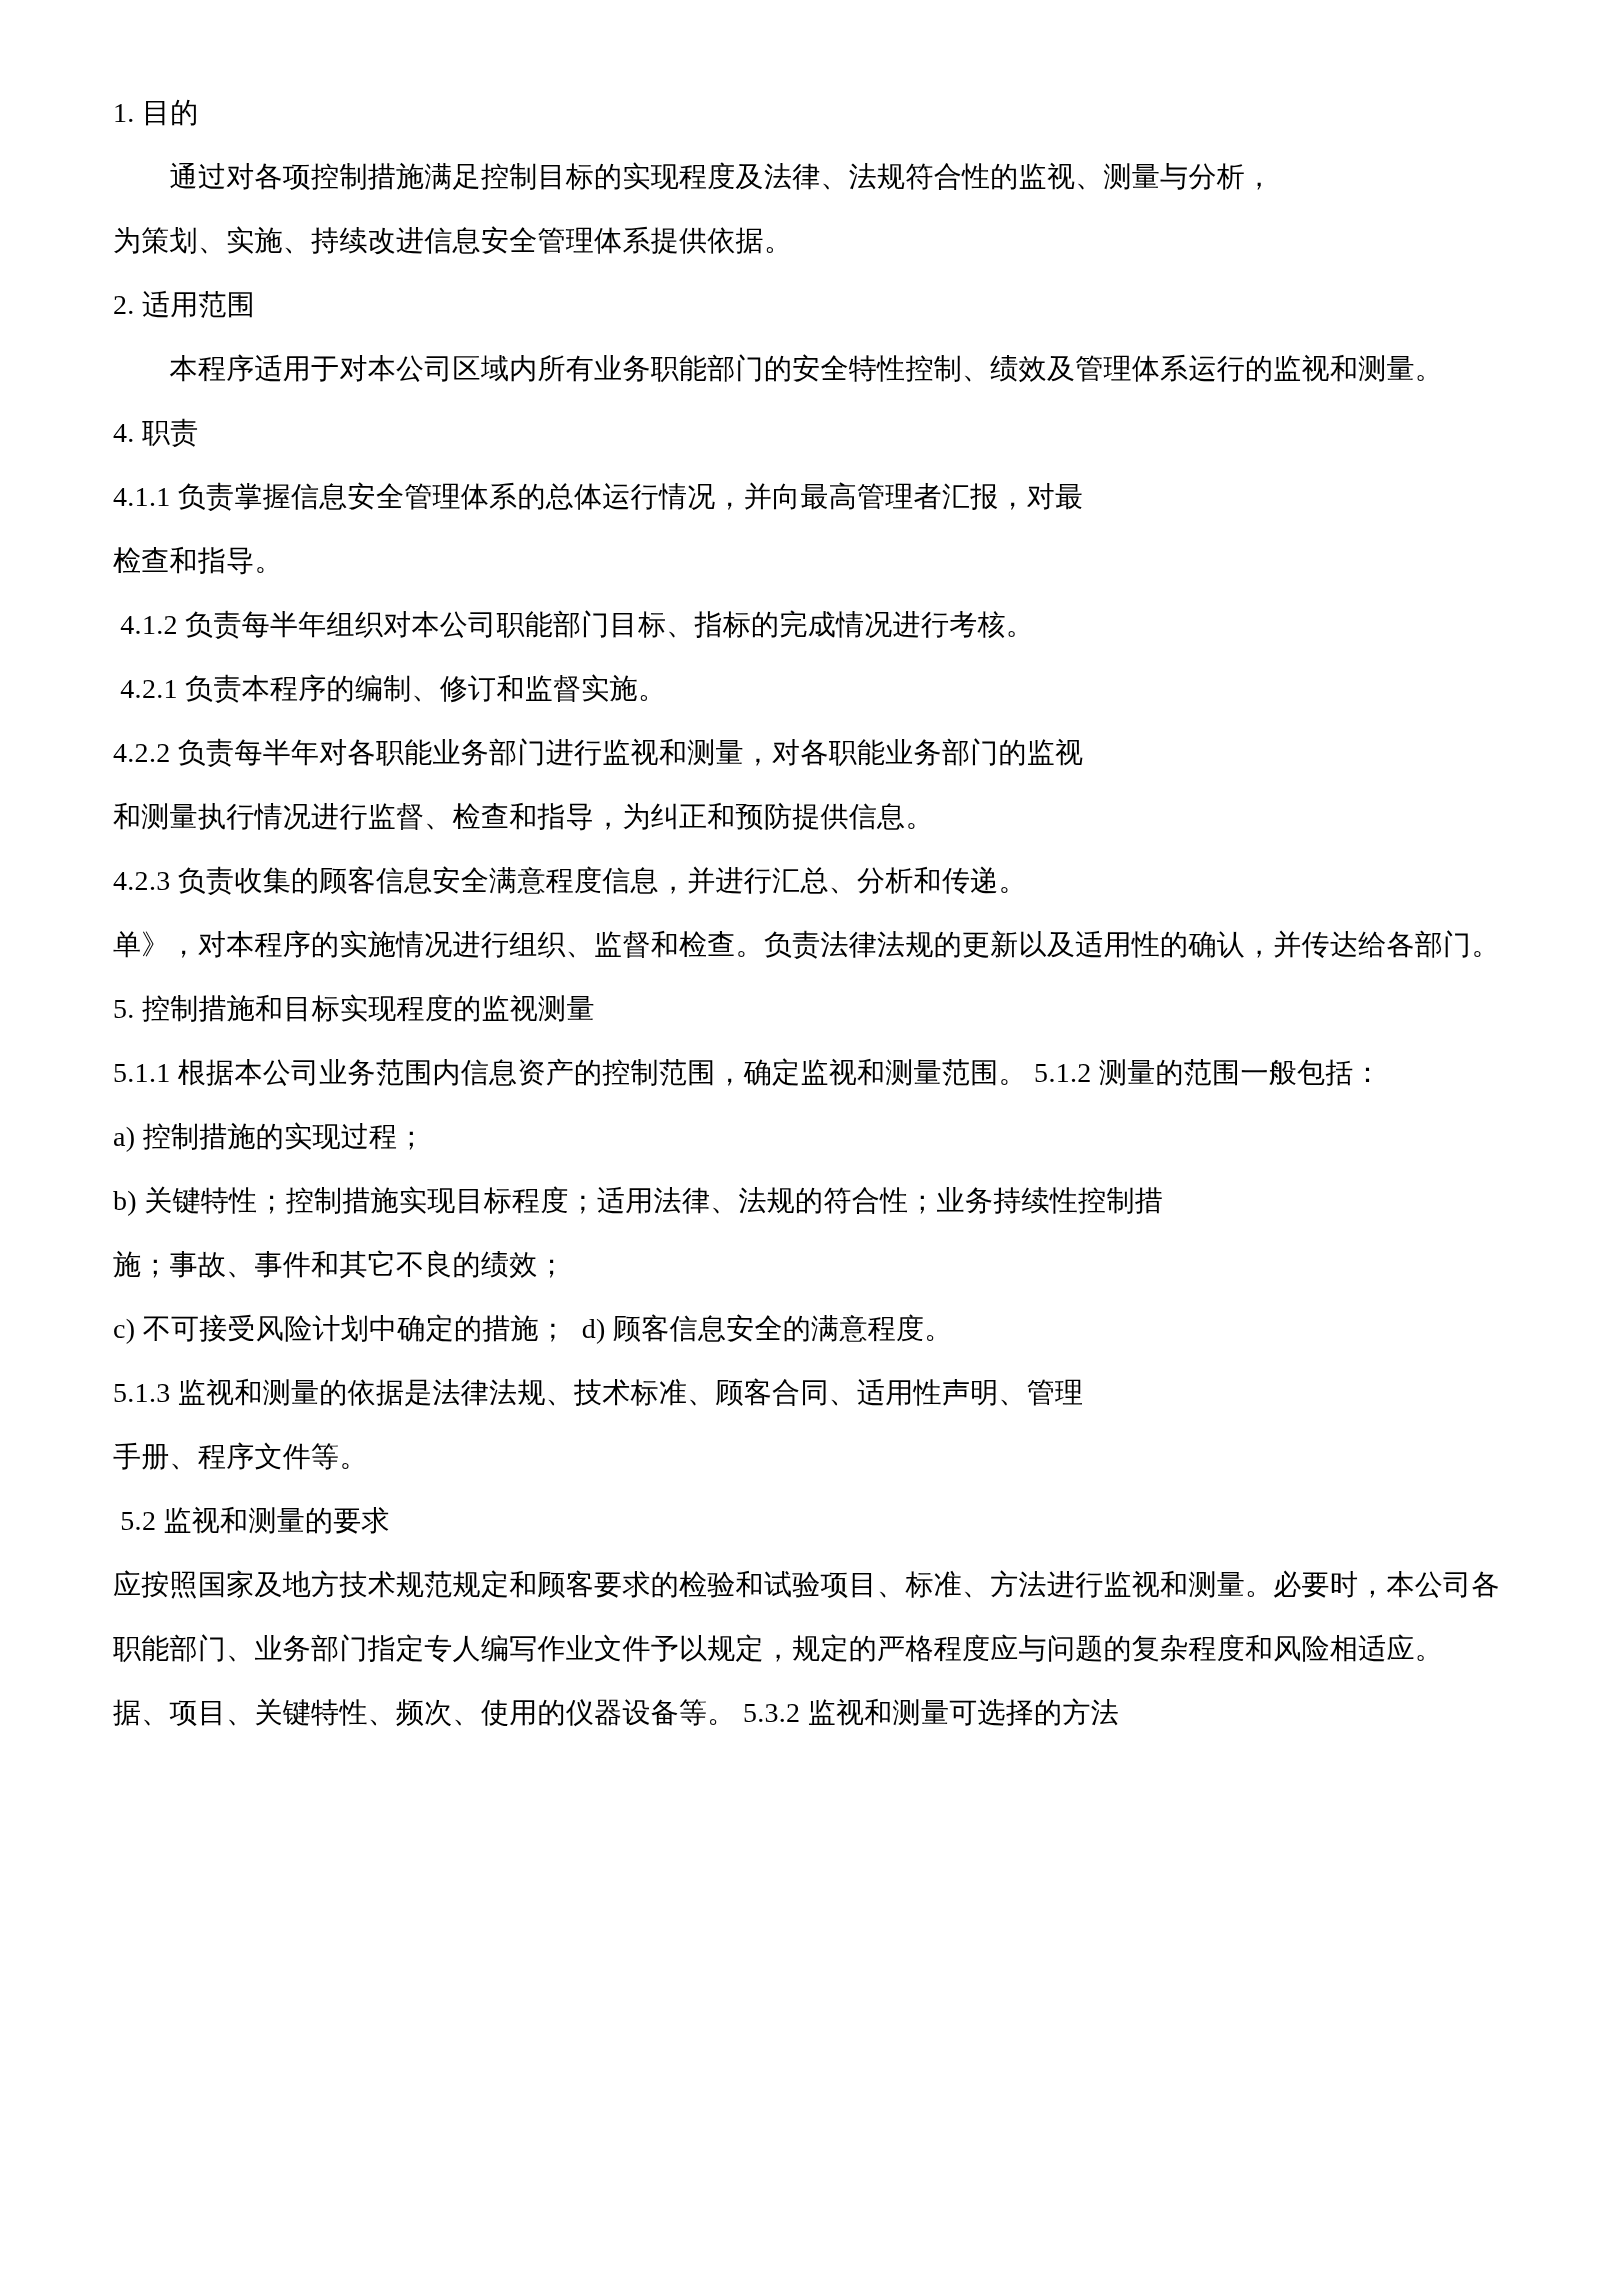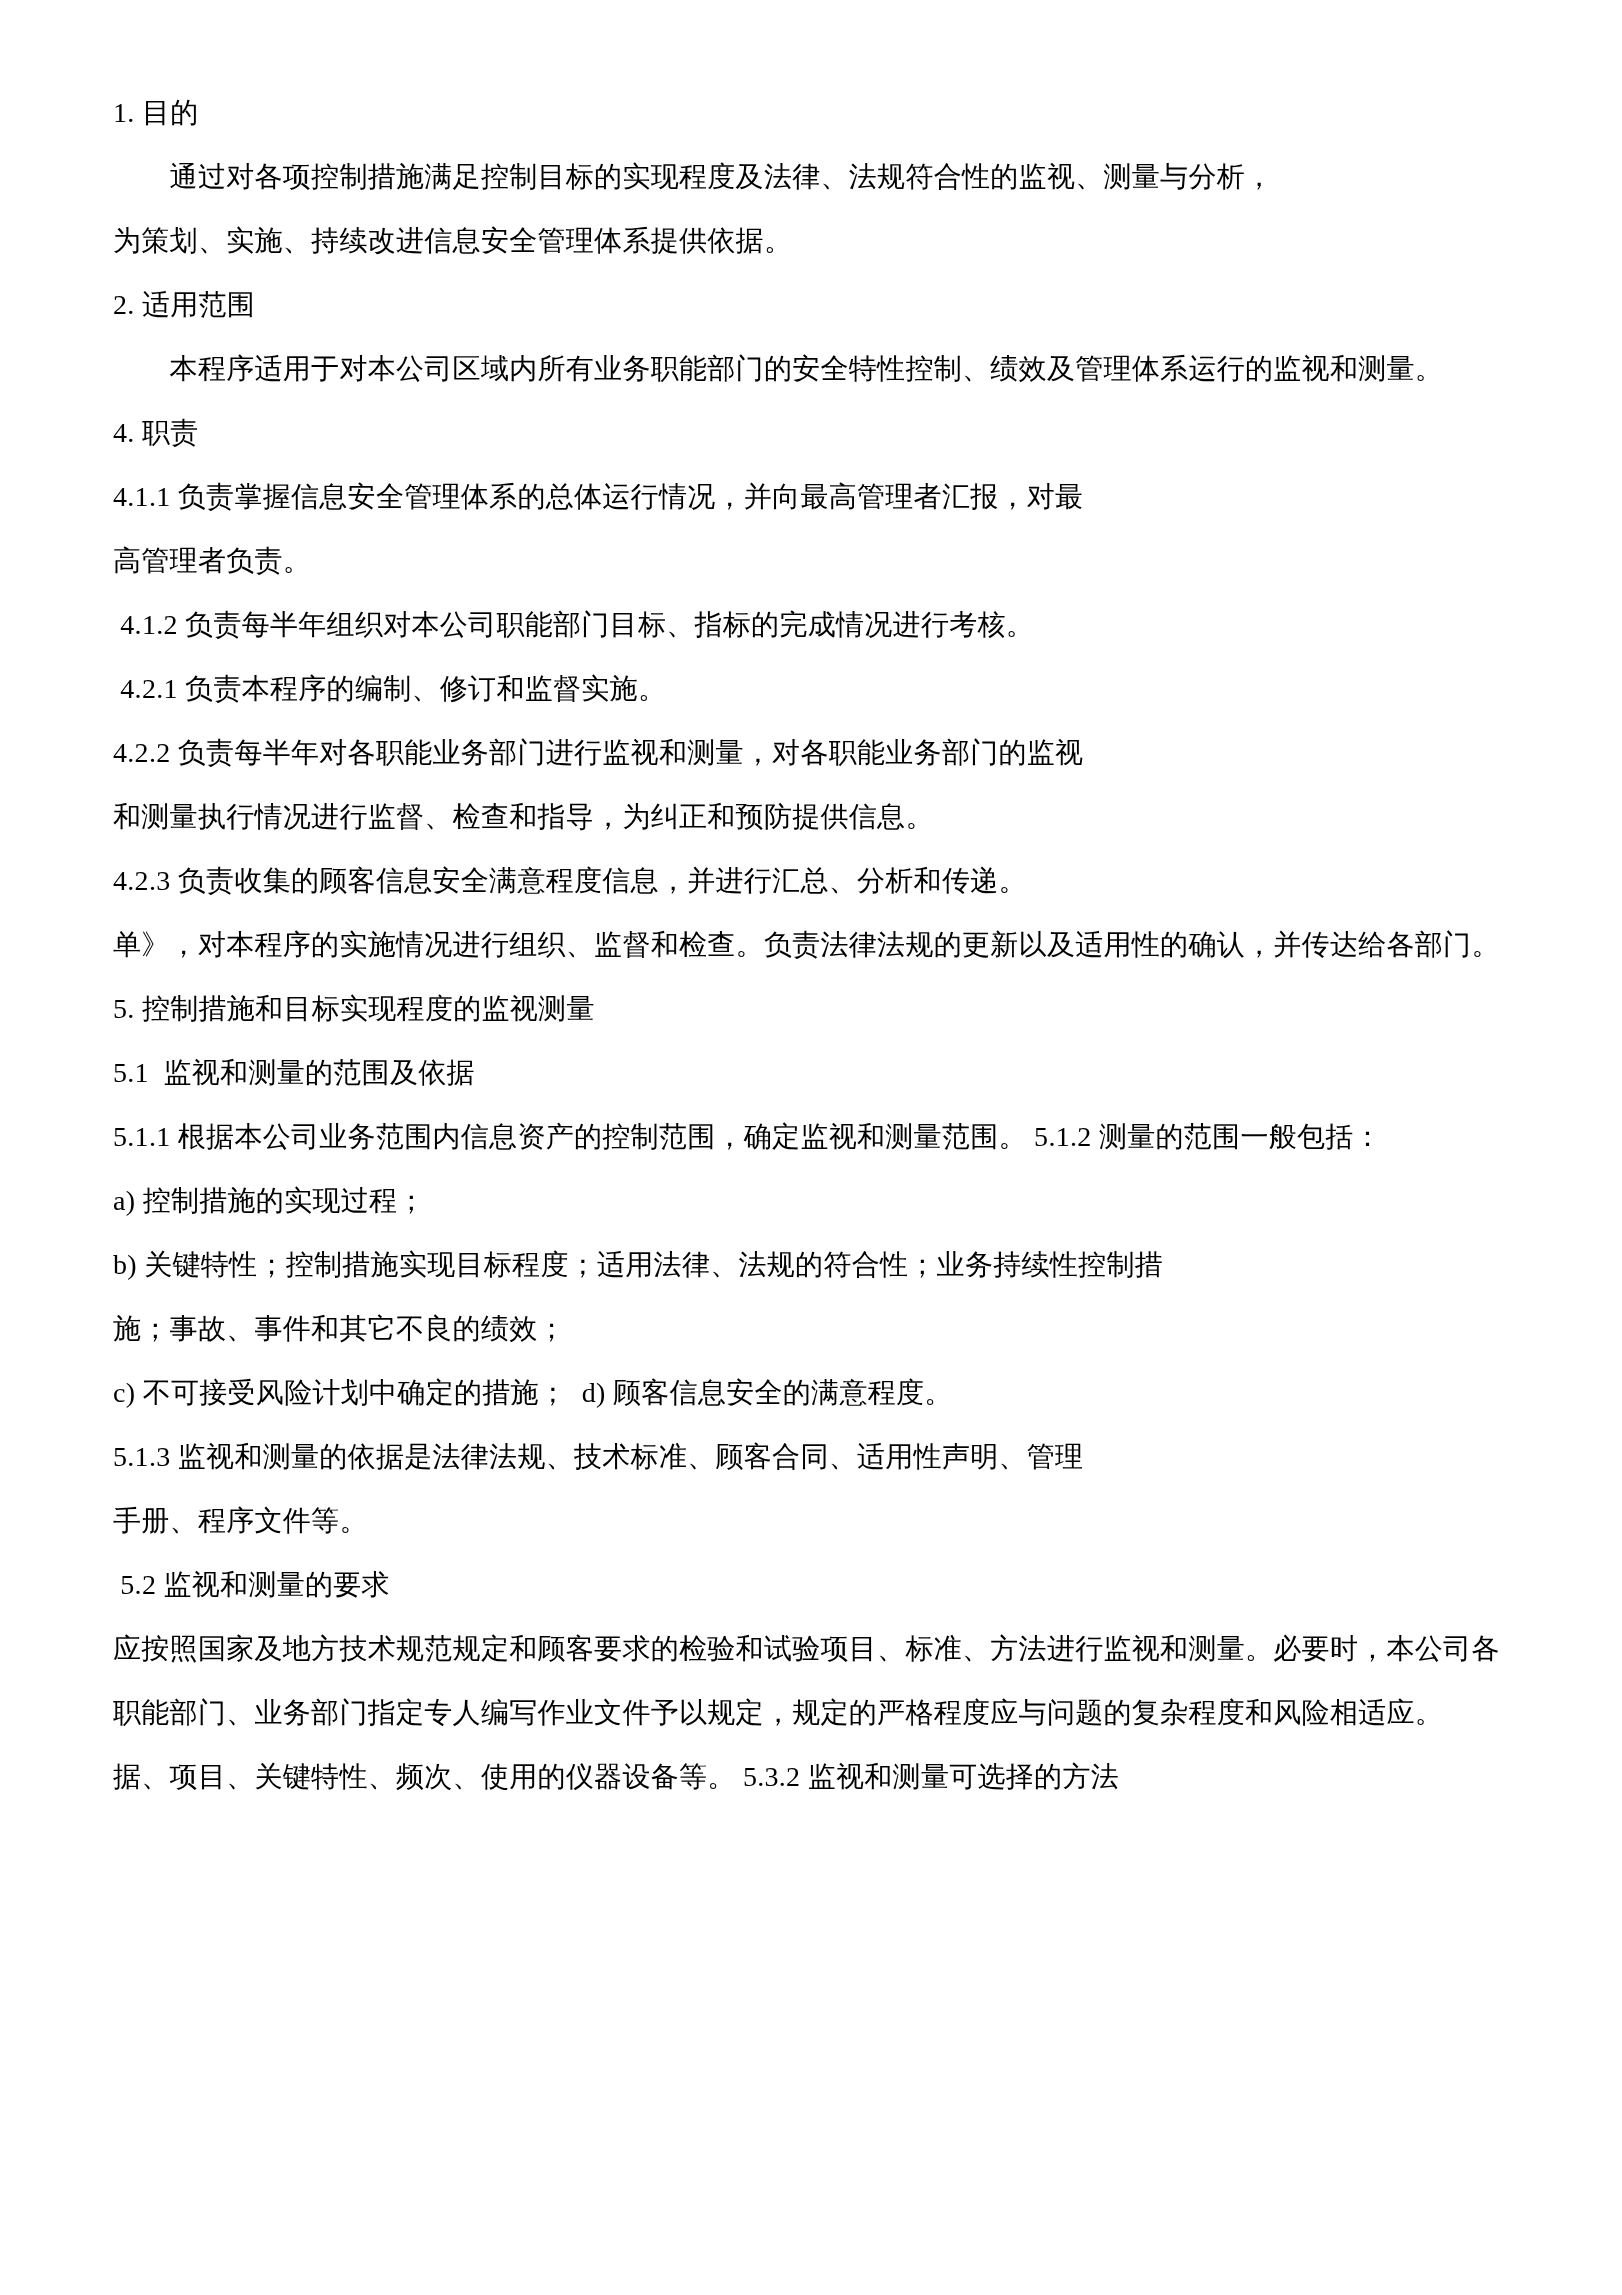--- a/index.html
+++ b/index.html
@@ -34,29 +34,28 @@
 <body>
 
 <div class="page">
   <p class="doc-line">1. 目的</p>
   <p class="doc-line">　　通过对各项控制措施满足控制目标的实现程度及法律、法规符合性的监视、测量与分析，</p>
   <p class="doc-line">为策划、实施、持续改进信息安全管理体系提供依据。</p>
   <p class="doc-line">2. 适用范围</p>
   <p class="doc-line">　　本程序适用于对本公司区域内所有业务职能部门的安全特性控制、绩效及管理体系运行的监视和测量。</p>
   <p class="doc-line">4. 职责</p>
   <p class="doc-line">4.1.1 负责掌握信息安全管理体系的总体运行情况，并向最高管理者汇报，对最</p>
-  <p class="doc-line">高管理者负责。</p>
+  <p class="doc-line">检查和指导。</p>
   <p class="doc-line"> 4.1.2 负责每半年组织对本公司职能部门目标、指标的完成情况进行考核。</p>
   <p class="doc-line"> 4.2.1 负责本程序的编制、修订和监督实施。</p>
   <p class="doc-line">4.2.2 负责每半年对各职能业务部门进行监视和测量，对各职能业务部门的监视</p>
   <p class="doc-line">和测量执行情况进行监督、检查和指导，为纠正和预防提供信息。</p>
   <p class="doc-line">4.2.3 负责收集的顾客信息安全满意程度信息，并进行汇总、分析和传递。</p>
   <p class="doc-line">单》，对本程序的实施情况进行组织、监督和检查。负责法律法规的更新以及适用性的确认，并传达给各部门。</p>
   <p class="doc-line">5. 控制措施和目标实现程度的监视测量</p>
-  <p class="doc-line">5.1  监视和测量的范围及依据</p>
   <p class="doc-line">5.1.1 根据本公司业务范围内信息资产的控制范围，确定监视和测量范围。 5.1.2 测量的范围一般包括：</p>
   <p class="doc-line">a) 控制措施的实现过程；</p>
   <p class="doc-line">b) 关键特性；控制措施实现目标程度；适用法律、法规的符合性；业务持续性控制措</p>
   <p class="doc-line">施；事故、事件和其它不良的绩效；</p>
   <p class="doc-line">c) 不可接受风险计划中确定的措施；  d) 顾客信息安全的满意程度。</p>
   <p class="doc-line">5.1.3 监视和测量的依据是法律法规、技术标准、顾客合同、适用性声明、管理</p>
   <p class="doc-line">手册、程序文件等。</p>
   <p class="doc-line"> 5.2 监视和测量的要求</p>
   <p class="doc-line">应按照国家及地方技术规范规定和顾客要求的检验和试验项目、标准、方法进行监视和测量。必要时，本公司各</p>
   <p class="doc-line">职能部门、业务部门指定专人编写作业文件予以规定，规定的严格程度应与问题的复杂程度和风险相适应。</p>

